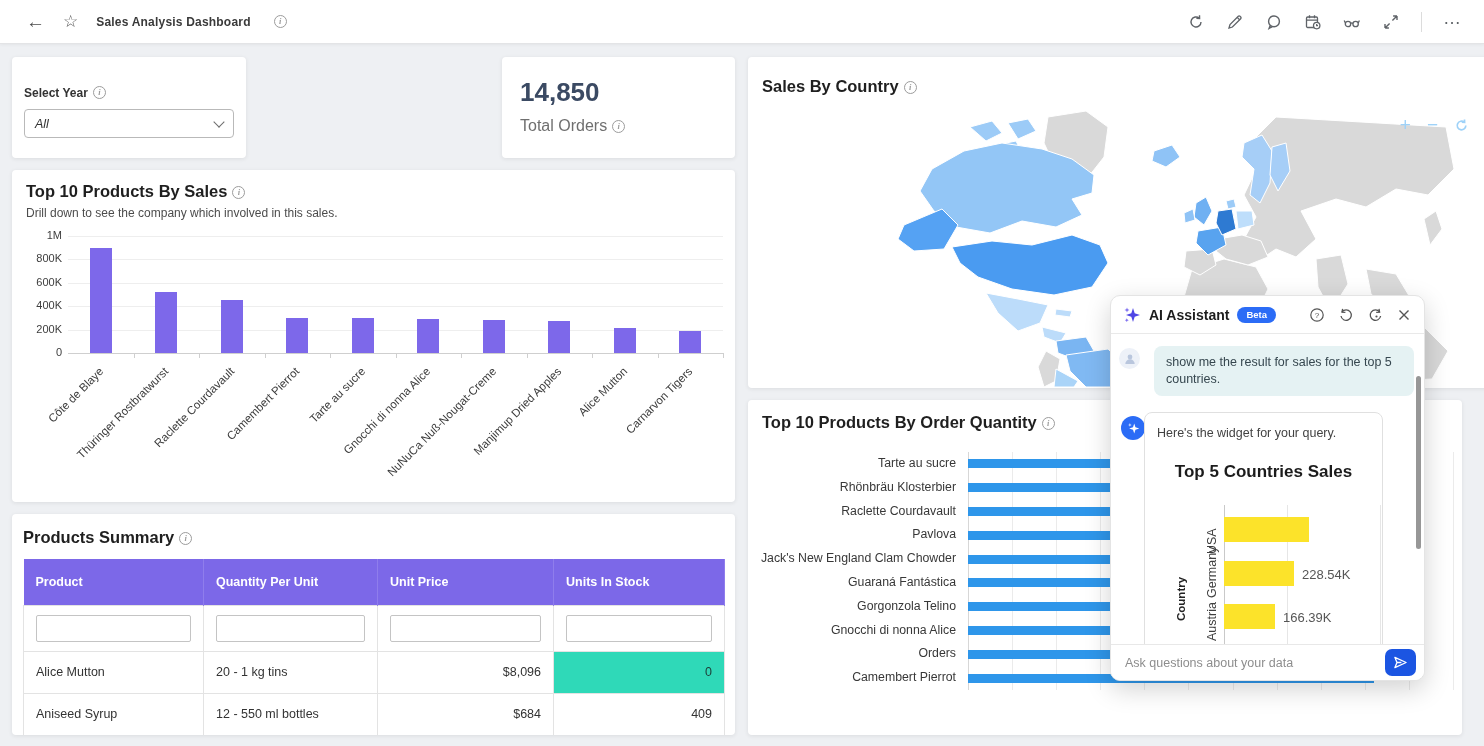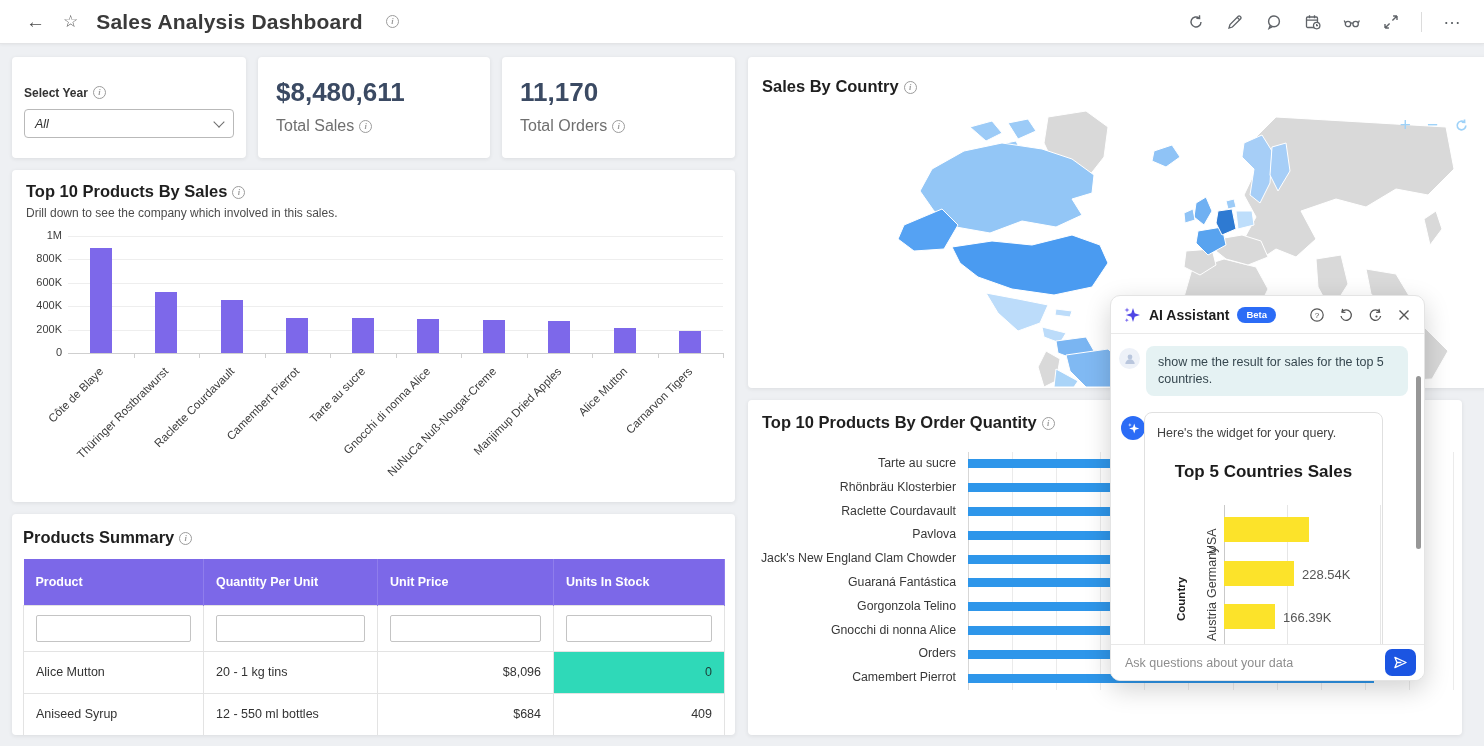--- a/index.html
+++ b/index.html
@@ -7,21 +7,21 @@
   body { font-family:"Liberation Sans", sans-serif; background:#eef0f3; position:relative; }
   #app { position:absolute; inset:0; width:1484px; height:746px; background:#eef0f3; outline:1px solid #d5d7da; }
 
   
   .topbar { position:absolute; left:0; top:0; width:1484px; height:44px; background:#fff;
             border-bottom:1px solid #e3e4e6; box-shadow:0 1px 3px rgba(0,0,0,.05);
             display:flex; align-items:center; z-index:40; }
   .tb-left { display:flex; align-items:center; gap:18px; padding-left:26px; }
   .tb-back { font-size:19px; color:#4a4a4a; cursor:pointer; }
   .tb-star { font-size:17px; color:#5d5d5d; cursor:pointer; }
-  .tb-title { font-size:21px; font-weight:bold; color:#3a3a3a; letter-spacing:.2px; }
+  .tb-title { font-size:12px; font-weight:bold; color:#3a3a3a; letter-spacing:.2px; }
   .tb-right { position:absolute; right:22px; top:0; height:44px; display:flex; align-items:center; gap:21px; }
   .tb-ic { width:18px; height:18px; color:#5f6368; cursor:pointer; display:inline-block; }
   .tb-ic svg { width:18px; height:18px; display:block; }
   .tb-sep { width:1px; height:20px; background:#dcdcdc; }
   .tb-more { font-size:18px; color:#5f6368; letter-spacing:1px; cursor:pointer; line-height:10px; padding-bottom:8px;}
 
   
   .card { position:absolute; background:#fff; border-radius:4px; box-shadow:0 1px 4px rgba(33,33,33,.09); }
   .card-title { font-size:16.5px; font-weight:bold; color:#1f1f1f; }
   .ic-info { display:inline-block; width:13px; height:13px; border:1.2px solid #9c9c9c; border-radius:50%;
@@ -81,21 +81,21 @@
   .ai-panel { position:absolute; left:1110px; top:295px; width:315px; height:386px; background:#fff;
               border:1px solid #e4e4e4; border-radius:10px; box-shadow:0 8px 26px rgba(0,0,0,.18);
               z-index:60; overflow:hidden; }
   .ai-header { height:38px; display:flex; align-items:center; gap:8px; padding:0 12px; border-bottom:1px solid #e9e9e9; }
   .ai-title { font-size:14px; font-weight:bold; color:#1d1d1d; }
   .ai-beta { background:#2b6cf6; color:#fff; font-size:9.5px; font-weight:bold; padding:2.5px 9px; border-radius:9px; }
   .ai-hicons { margin-left:auto; display:flex; align-items:center; gap:13px; }
   .ai-hic { width:16px; height:16px; color:#555; cursor:pointer; }
   .ai-hic svg { width:16px; height:16px; display:block; }
   .ai-chat { position:absolute; left:0; right:0; top:38px; bottom:36px; overflow:hidden; padding:12px 10px 0 8px; }
-  .user-row { display:flex; gap:6px; }
+  .user-row { display:flex; gap:14px; }
   .avatar-user { width:21px; height:21px; border-radius:50%; background:#edf1f8; flex:0 0 21px; margin-top:2px;
                  display:flex; align-items:center; justify-content:center; }
   .bubble-user { background:#e5f2f3; border-radius:8px; padding:8px 12px; font-size:12.5px; line-height:17px;
                  color:#36474f; width:262px; }
   .ai-row { position:relative; margin-top:16px; }
   .avatar-ai { position:absolute; left:2px; top:4px; width:24px; height:24px; border-radius:50%; background:#2b6cf6;
                display:flex; align-items:center; justify-content:center; }
   .widget-box { margin-left:25px; width:239px; height:400px; border:1px solid #e0e0e0; border-radius:8px;
                 padding:13px 12px; position:relative; background:#fff; }
   .ai-msg { font-size:12.5px; color:#424242; }
@@ -175,26 +175,22 @@
   <section class="card card-year">
     <div>
       <span class="fy-label">Select Year</span><span class="ic-info">i</span>
     </div>
     <div class="fy-select">
       <span class="fy-value">All</span>
       <span class="fy-chev"></span>
     </div>
   </section>
 
-  <section class="card card-kpi1">
-    <div class="kpi-value">$8,480,611</div>
-    <div class="kpi-label"><span>Total Sales</span><span class="ic-info">i</span></div>
-  </section>
   <section class="card card-kpi2">
-    <div class="kpi-value">11,170</div>
+    <div class="kpi-value">14,850</div>
     <div class="kpi-label"><span>Total Orders</span><span class="ic-info">i</span></div>
   </section>
 
   <section class="card card-c1">
     <div><span class="card-title">Top 10 Products By Sales</span><span class="ic-info">i</span></div>
     <div class="c1-sub">Drill down to see the company which involved in this sales.</div>
     <div id="c1plot">
         <div class="gl-h axis" style="top: 117px;"></div>
         <div class="ytick" style="top: 110px;">0</div>
         <div class="gl-h" style="top: 93.6px;"></div>

